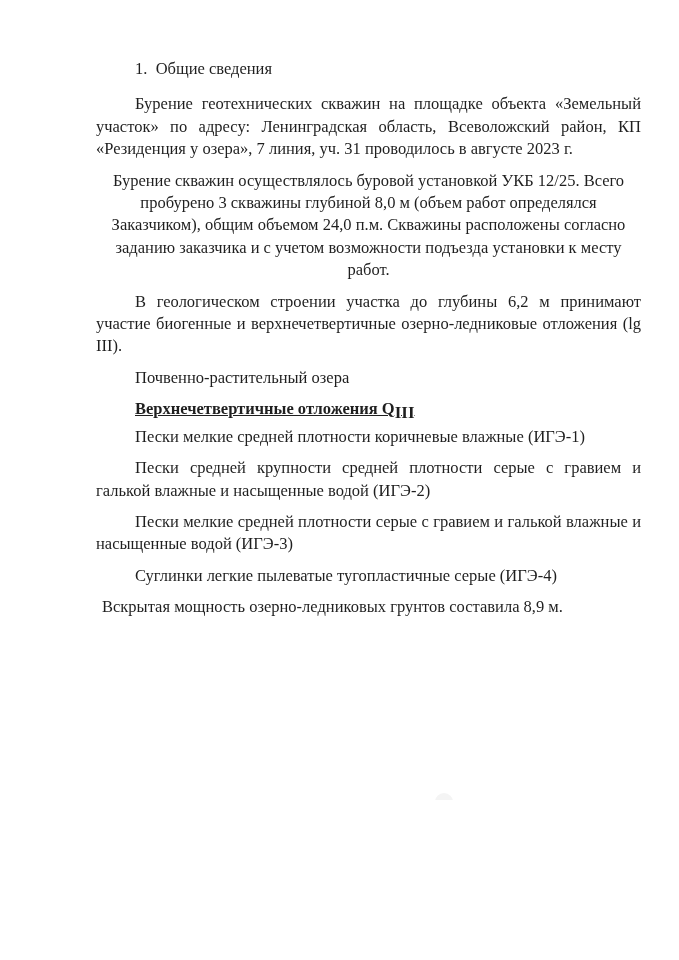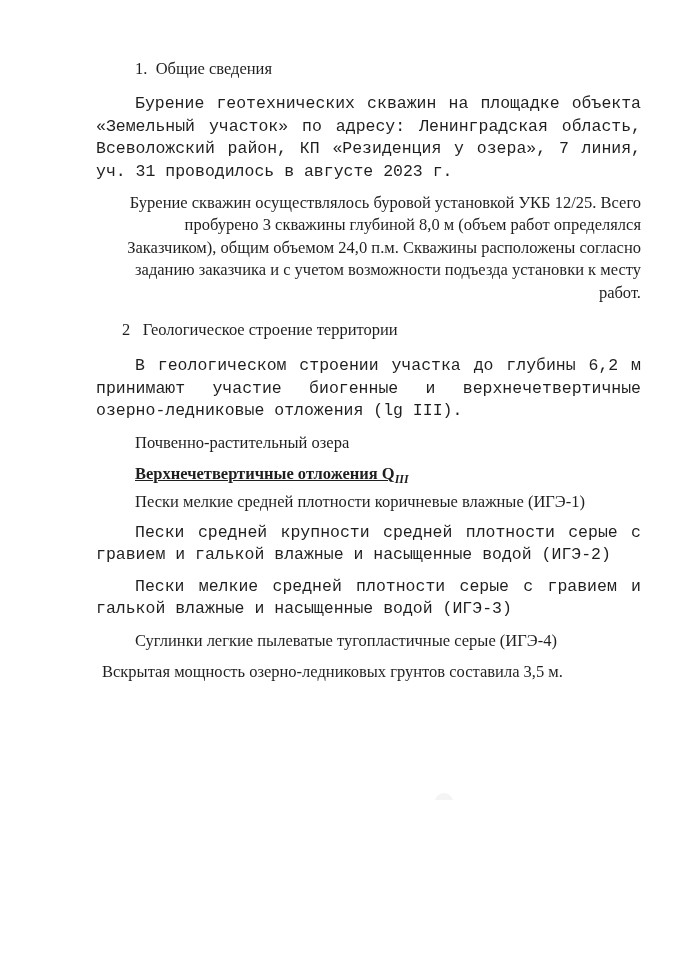--- a/index.html
+++ b/index.html
@@ -39,34 +39,33 @@
   .h2 {
     padding-left: 26px;
     margin-top: 15px !important;
     margin-bottom: 14px !important;
   }
   .para {
     margin-bottom: 9px !important;
   }
   .indent { text-indent: 39px; }
   .small-indent { text-indent: 6px; }
-  .justify { text-align: justify; font-family: Liberation Mono, monospace; }
-  .left { text-align: right; }
+  .justify { text-align: justify; }
+  .left { text-align: center; }
   .h3-line {
     margin-bottom: 5px !important;
     text-indent: 39px;
   }
   .h3-line .bu {
     font-weight: bold;
     text-decoration: underline;
   }
   .h3-line sub {
-    font-size: 12px;
+    font-size: 17px;
     line-height: 0;
-    font-style: italic;
   }
   
   .cian-watermark {
     position: absolute;
     top: 788px;
     left: 400px;
     width: 270px;
     height: 100px;
     color: #f6f6f6;
     pointer-events: none;
@@ -105,39 +104,38 @@
 
 <div class="page">
   <div class="content">
 
     <h2 class="h h1">1.&nbsp;&nbsp;Общие сведения</h2>
 
     <p class="para justify indent">Бурение геотехнических скважин на площадке объекта «Земельный участок» по адресу: Ленинградская область, Всеволожский район, КП «Резиденция у озера», 7 линия, уч. 31 проводилось в августе 2023 г.</p>
 
     <p class="para left">Бурение скважин осуществлялось буровой установкой УКБ 12/25. Всего пробурено 3 скважины глубиной 8,0 м (объем работ определялся Заказчиком), общим объемом 24,0 п.м. Скважины расположены согласно заданию заказчика и с учетом возможности подъезда установки к месту работ.</p>
 
-    <h2 class="h h2">2&nbsp;&nbsp;&nbsp;Геологическое строение территории</h2>
 
 
     <p class="para justify indent">В геологическом строении участка до глубины 6,2 м принимают участие биогенные и верхнечетвертичные озерно-ледниковые отложения (lg III).</p>
 
     <p class="para indent">Почвенно-растительный озера</p>
 
     <h3 class="h3-line"><span class="bu"><span>Верхнечетвертичные отложения Q</span><sub>III</sub></span></h3>
 
     <p class="para indent">Пески мелкие средней плотности коричневые влажные (ИГЭ-1)</p>
 
     <p class="para justify indent">Пески средней крупности средней плотности серые с гравием и галькой влажные и насыщенные водой (ИГЭ-2)</p>
 
     <p class="para justify indent">Пески мелкие средней плотности серые с гравием и галькой влажные и насыщенные водой (ИГЭ-3)</p>
 
 
     <p class="para indent">Суглинки легкие пылеватые тугопластичные серые (ИГЭ-4)</p>
 
-    <p class="para small-indent">Вскрытая мощность озерно-ледниковых грунтов составила 3,5 м.</p>
+    <p class="para small-indent">Вскрытая мощность озерно-ледниковых грунтов составила 8,9 м.</p>
 
 
   </div>
 
   <div class="cian-watermark">
     <span>
       <svg width="70" height="100" viewBox="0 0 70 100">
         <g stroke="#f4f4f4" stroke-width="6" fill="none" stroke-linecap="round">
           <circle cx="44" cy="14" r="9" fill="#f4f4f4" stroke="none"></circle>
           <path d="M44 24 L36 50"></path>

